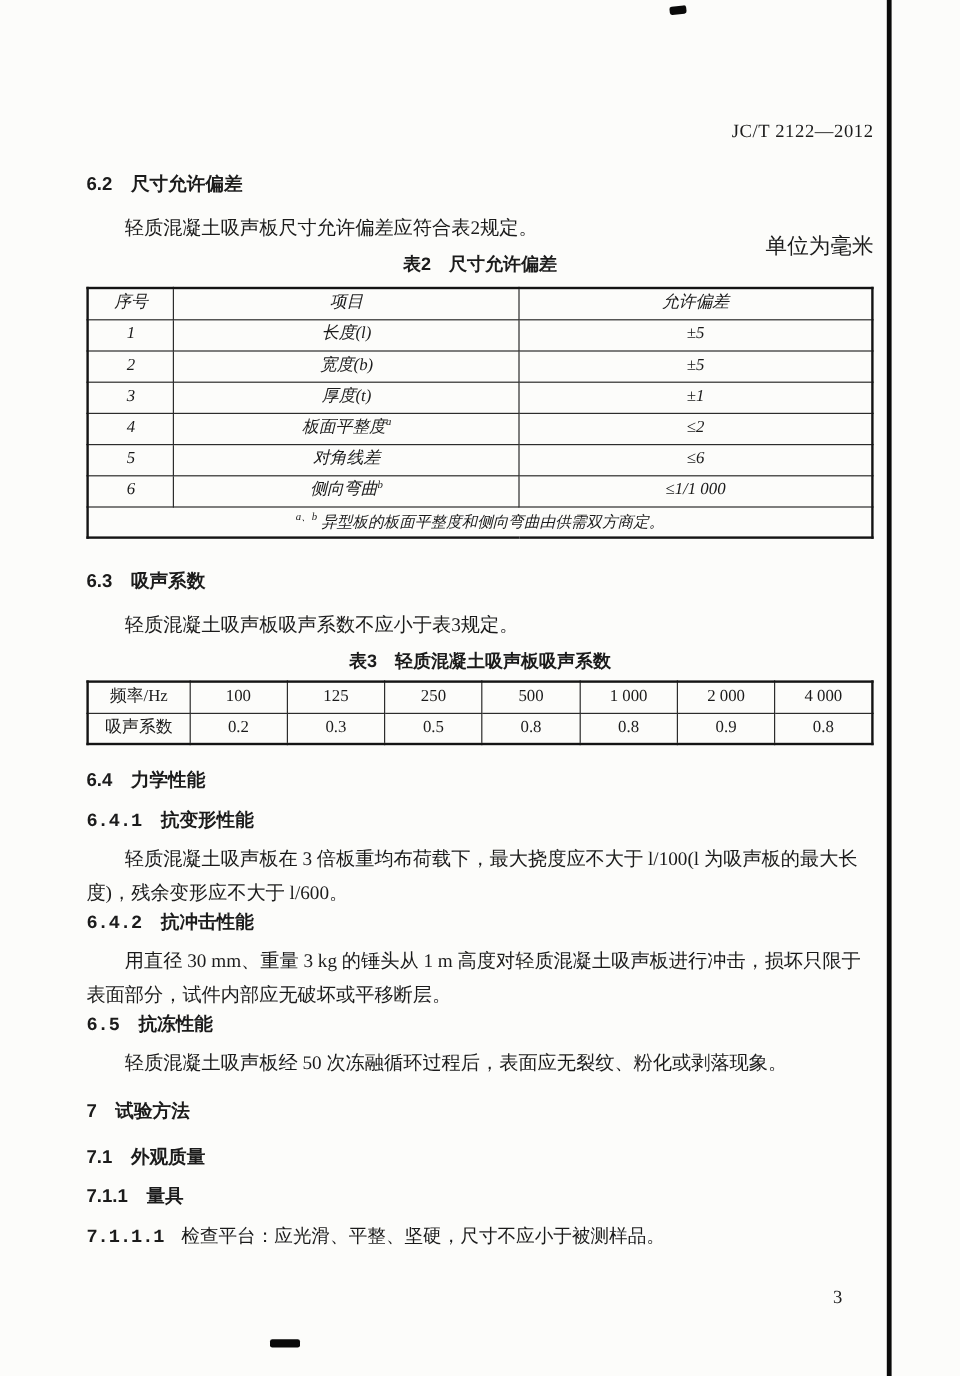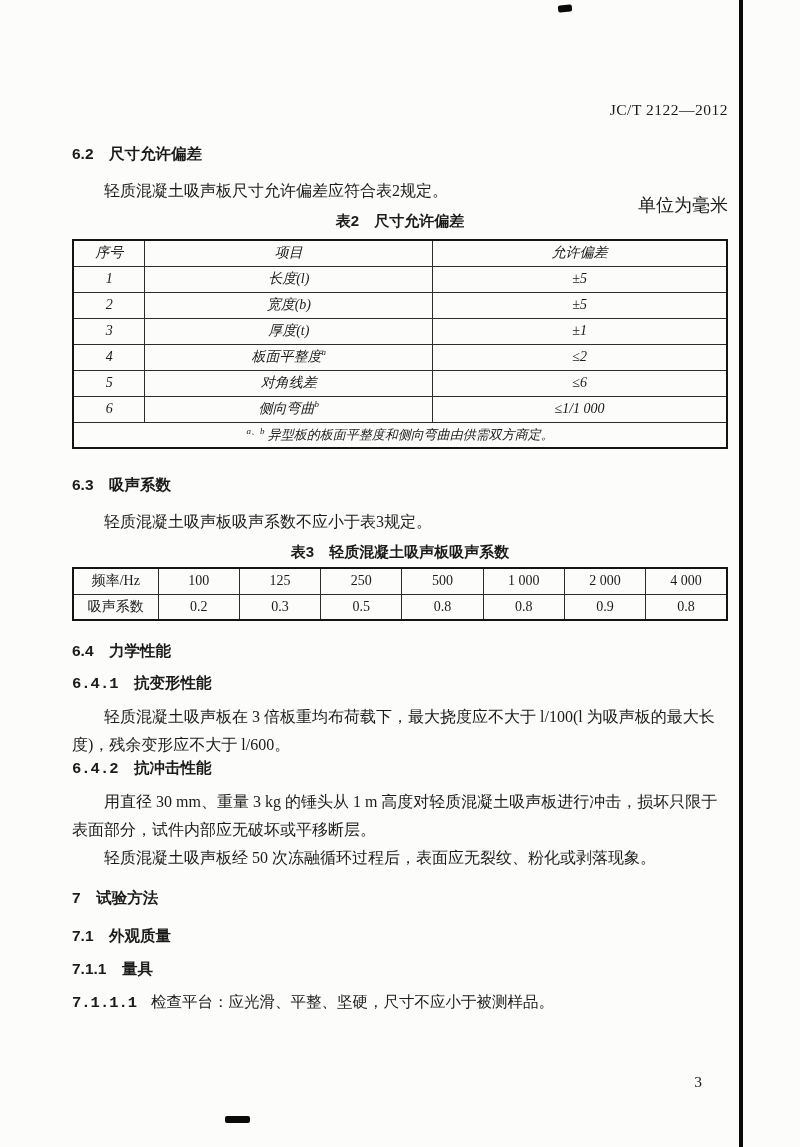--- a/index.html
+++ b/index.html
@@ -240,20 +240,23 @@
   </div>
 
   <p class="para mb0">轻质混凝土吸声板在 3 倍板重均布荷载下，最大挠度应不大于 l/100(l 为吸声板的最大长度)，残余变形应不大于 l/600。</p>
 
   <div class="clause mb9">
     <span class="cnum">6.4.2</span><span class="ctitle">抗冲击性能</span>
   </div>
 
   <p class="para mb0">用直径 30 mm、重量 3 kg 的锤头从 1 m 高度对轻质混凝土吸声板进行冲击，损坏只限于表面部分，试件内部应无破坏或平移断层。</p>
 
+  <div class="clause mb9">
+    <span class="cnum">6.5</span><span class="ctitle">抗冻性能</span>
+  </div>
 
   <p class="para mb16">轻质混凝土吸声板经 50 次冻融循环过程后，表面应无裂纹、粉化或剥落现象。</p>
 
   <div class="clause mb18">
     <span class="cnum">7</span><span class="ctitle">试验方法</span>
   </div>
 
   <div class="clause">
     <span class="cnum">7.1</span><span class="ctitle">外观质量</span>
   </div>

